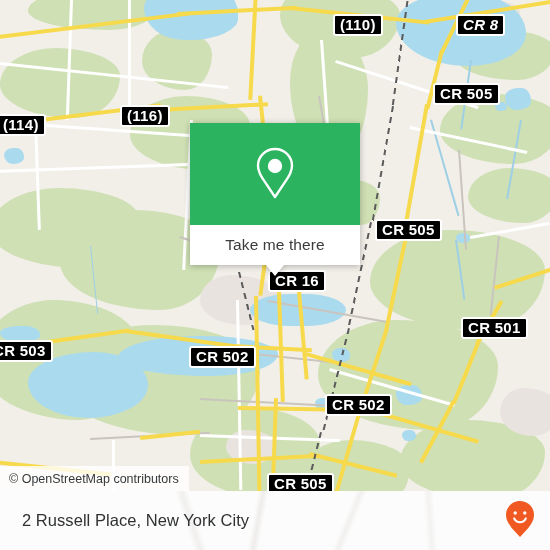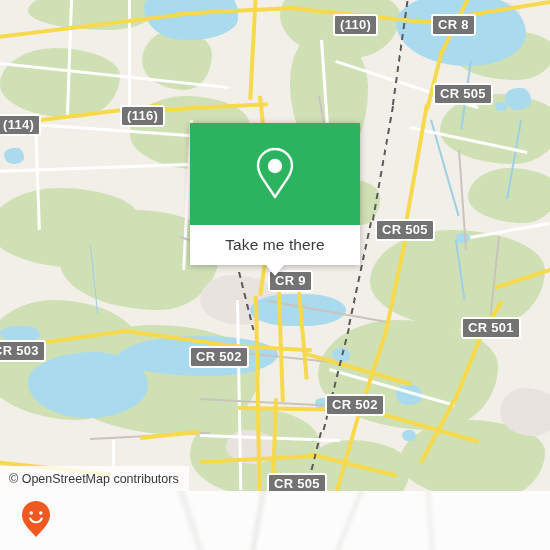--- a/index.html
+++ b/index.html
@@ -61,25 +61,25 @@
   }
   .stream {
     position: absolute;
     background: #9ecfe5;
     transform-origin: 0 0;
   }
 
   
   .shield {
     position: absolute;
-    background: #737373;
+    background: #000000;
     border: 2px solid #ffffff;
     border-radius: 3px;
     color: #ffffff;
-    font-size: 13px;
+    font-size: 15px;
     font-weight: bold;
     line-height: 15px;
     padding: 1px 5px 2px 5px;
     letter-spacing: 0.3px;
     white-space: nowrap;
     text-shadow: 0 0 1px rgba(0,0,0,0.18);
     box-sizing: border-box;
   }
 
   
@@ -310,26 +310,26 @@
     <div class="road major" style="left:310px;top:452px;width:90px;height:3.6px;transform:rotate(14deg);"></div>
 
     <div class="rail" style="left:408px;top:-10px;height:120px;transform:rotate(8deg);"></div>
     <div class="rail" style="left:392px;top:106px;height:120px;transform:rotate(10deg);"></div>
     <div class="rail" style="left:370px;top:222px;height:110px;transform:rotate(12deg);"></div>
     <div class="rail" style="left:348px;top:328px;height:110px;transform:rotate(14deg);"></div>
     <div class="rail" style="left:320px;top:432px;height:70px;transform:rotate(14deg);"></div>
     <div class="rail" style="left:238px;top:272px;height:60px;transform:rotate(-14deg);"></div>
 
     <div class="shield" style="left:333px;top:14px;">(110)</div>
-    <div class="shield" style="left:431px;top:14px;">CR 8</div>
+    <div class="shield" style="left:456px;top:14px;font-style:italic;">CR 8</div>
     <div class="shield" style="left:433px;top:83px;">CR 505</div>
     <div class="shield" style="left:120px;top:105px;text-align:center;">(116)</div>
     <div class="shield" style="left:-4px;top:114px;">(114)</div>
     <div class="shield" style="left:375px;top:219px;">CR 505</div>
-    <div class="shield" style="left:268px;top:270px;">CR 9</div>
+    <div class="shield" style="left:268px;top:270px;">CR 16</div>
     <div class="shield" style="left:461px;top:317px;">CR 501</div>
     <div class="shield" style="left:-14px;top:340px;">CR 503</div>
     <div class="shield" style="left:189px;top:346px;">CR 502</div>
     <div class="shield" style="left:325px;top:394px;">CR 502</div>
     <div class="shield" style="left:267px;top:473px;">CR 505</div>
 
     <div id="popup">
       <div id="popup-image">
         <span>
           <svg width="46" height="58" viewBox="0 0 46 58" fill="none">
@@ -344,20 +344,21 @@
       <div id="popup-tail"></div>
     </div>
 
     <div id="attribution">
       <span>© OpenStreetMap contributors</span>
     </div>
   </div>
 
   <div id="footer">
     <div id="footer-bg"></div>
+    <div id="footer-title">2 Russell Place, New York City</div>
     <div id="brand">
       <span>
         <svg width="28" height="36" viewBox="0 0 28 36">
           <path d="M14 0C6.3 0 0 6.2 0 13.9c0 5 2.8 9.1 5.7 13L14 36l8.3-9.1c2.9-3.9 5.7-8 5.7-13C28 6.2 21.7 0 14 0z" fill="#f05a22"></path>
           <circle cx="9.2" cy="12" r="1.7" fill="#ffffff"></circle>
           <circle cx="18.8" cy="12" r="1.7" fill="#ffffff"></circle>
           <path d="M8.2 17.4c1.4 2.6 4 3.8 5.8 3.8 1.8 0 4.4-1.2 5.8-3.8" stroke="#ffffff" stroke-width="2.1" fill="none" stroke-linecap="round"></path>
         </svg>
       </span>
     </div>

